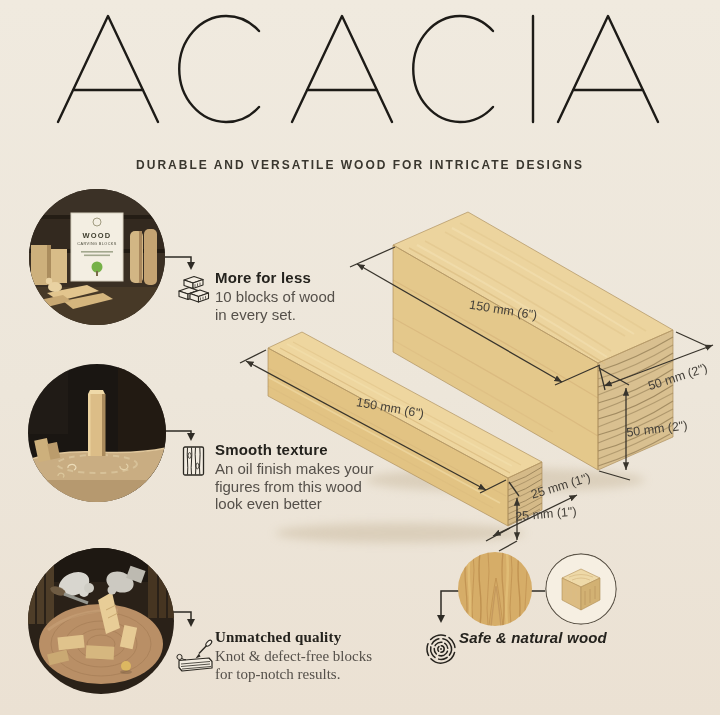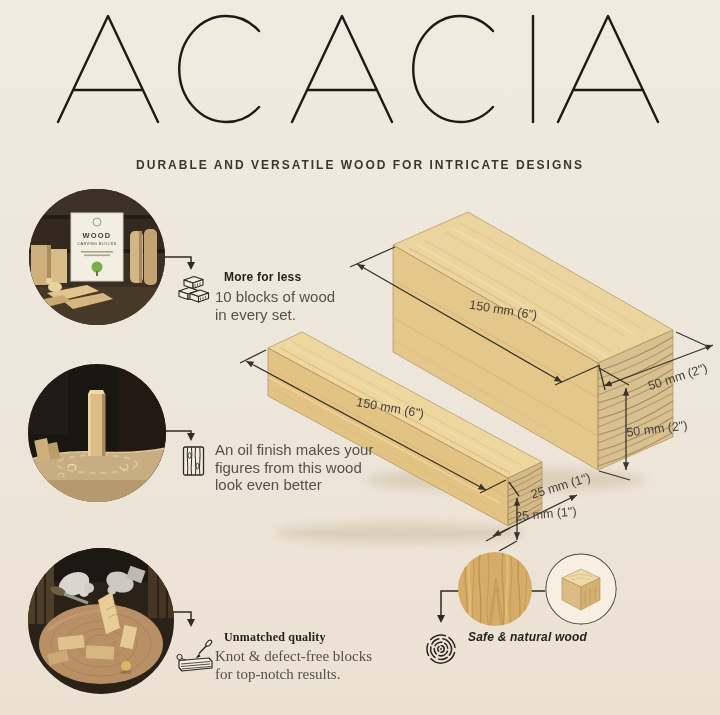--- a/index.html
+++ b/index.html
@@ -18,21 +18,21 @@
   .photo{position:absolute;border-radius:50%;overflow:hidden;}
   .photo svg{display:block;width:100%;height:100%;}
   .photo-1{left:29px;top:189px;width:136px;height:136px;}
   .photo-2{left:28px;top:364px;width:138px;height:138px;}
   .photo-3{left:28px;top:548px;width:146px;height:146px;}
   .photo-4{left:458px;top:552px;width:74px;height:74px;}
   .photo-5{left:545px;top:553px;width:72px;height:72px;}
   .feature{position:absolute;}
   .feature .f-icon{position:absolute;left:0;top:4px;}
   .feature .f-text{margin-left:39px;}
-  .feature .f-title{font-size:12px;font-weight:bold;color:#24221d;line-height:19px;letter-spacing:.2px;margin-left:9px;}
+  .feature .f-title{font-size:15px;font-weight:bold;color:#24221d;line-height:19px;letter-spacing:.2px;}
   .feature .f-body{font-size:15px;color:#55504a;line-height:17.5px;white-space:pre-line;margin-top:1px;}
   .feature-1{left:176px;top:268px;width:235px;}
   .feature-2{left:176px;top:440px;width:235px;}
   .feature-3{left:176px;top:628px;width:260px;font-family:Liberation Serif, serif;}
   .feature-3 .f-icon{top:10px;}
   .feature-4{left:424px;top:628px;width:280px;font-style:italic;}
   .feature-4 .f-text{margin-left:35px;}
 </style>
 </head>
 <body>
@@ -358,20 +358,21 @@
       <g stroke-width="1">
         <path d="M11.5,3.5 c-1,9 1,18 0,27"></path>
         <path d="M15.5,3.5 c1.2,9 -1.2,18 0,27"></path>
         <path d="M19.5,3.5 c-1.2,9 1.2,18 0,27"></path>
         <path d="M23.8,3.5 c1,9 -1,18 0,27"></path>
       </g>
       <ellipse cx="13.6" cy="11.5" rx="1.6" ry="2.8" stroke-width="0.9"></ellipse>
       <ellipse cx="21.4" cy="22" rx="1.6" ry="2.8" stroke-width="0.9"></ellipse>
     </svg>
     <div class="f-text">
+      <div class="f-title">Smooth texture</div>
       <div class="f-body">An oil finish makes your
 figures from this wood
 look even better</div>
     </div>
   </div>
 
   <div class="feature feature-3">
     <svg class="f-icon" width="38" height="38" viewBox="0 0 38 38" fill="none" stroke="#2b2822" stroke-width="1.2" stroke-linejoin="round">
       <polygon points="3,22.5 33,20 36,23.5 36,30 6,33 3,29.5" fill="#f3ede2"></polygon>
       <path d="M5,26 L34,23.5 M5,28.5 L34,26 M6,31 L35,28.5" stroke-width="0.8"></path>

